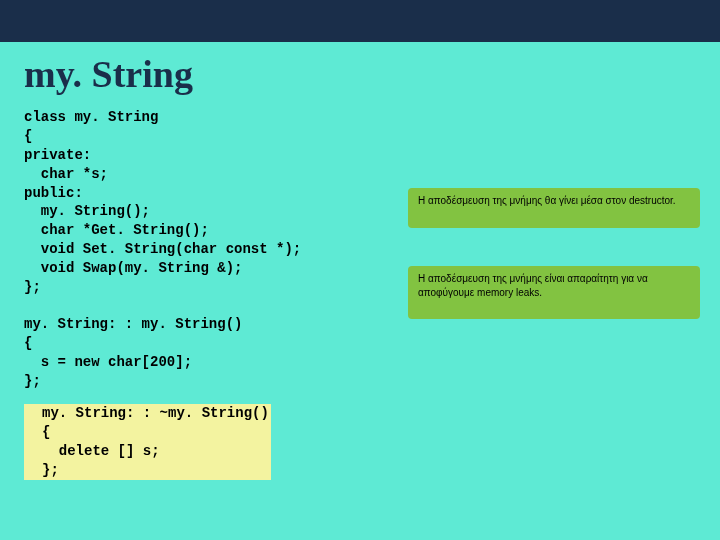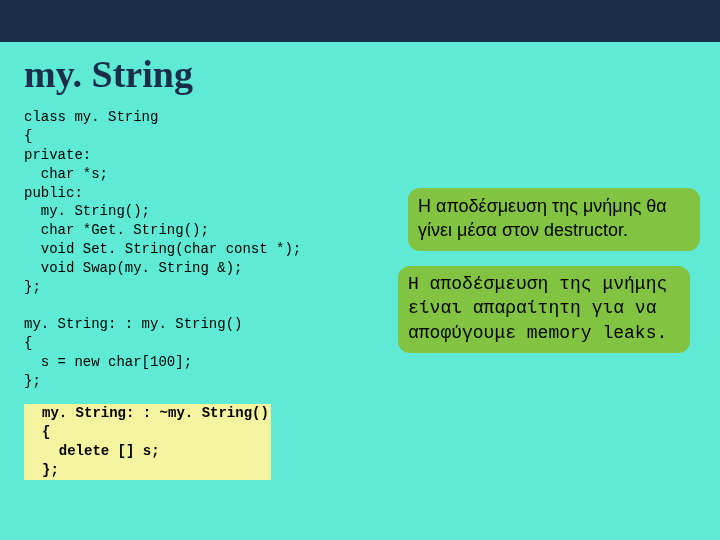--- a/index.html
+++ b/index.html
@@ -10,42 +10,42 @@
     font-family: Georgia, "Times New Roman", serif;
     font-size: 38px;
     font-weight: bold;
     color: #1a2e4a;
     margin: 10px 0 12px 24px;
   }
   .content { position: relative; }
   .code {
     font-family: "Courier New", monospace;
     font-size: 14px;
-    font-weight: normal;
+    font-weight: bold;
     color: #000;
     line-height: 1.35;
     white-space: pre;
     margin-left: 24px;
   }
   .code .hl {
     background: #f3f3a0;
     display: inline-block;
   }
   .note {
     position: absolute;
     background: #82c341;
     color: #000;
-    font-size: 18px;
+    font-size: 10px;
     line-height: 1.35;
-    padding: 6px 10px 8px 10px;
+    padding: 6px 10px 20px 10px;
     width: 292px;
-    border-radius: 12px;
+    border-radius: 4px;
   }
   .note1 { top: 80px; left: 408px; }
-  .note2 { top: 158px; left: 398px; font-family: Liberation Mono, monospace; }
+  .note2 { top: 158px; left: 408px; }
   .codehl {
     font-family: "Courier New", monospace;
     font-size: 14px;
     font-weight: bold;
     color: #000;
     line-height: 1.35;
     white-space: pre;
     background: #f3f3a0;
     display: inline-block;
     margin-left: 24px;
@@ -71,21 +71,21 @@
     <div class="code">  char *Get. String();
   void Set. String(char const *);
   void Swap(my. String &amp;);
 };</div>
 
     <div class="note note1">Η αποδέσμευση της μνήμης θα γίνει μέσα στον destructor.</div>
     <div class="note note2">Η αποδέσμευση της μνήμης είναι απαραίτητη για να αποφύγουμε memory leaks.</div>
 
     <div class="code" style="margin-top:18px">my. String: : my. String()
 {
-  s = new char[100];
+  s = new char[200];
 };</div>
 
     <div class="codehl">my. String: : ~my. String()
 {
   delete [] s;
 };</div>
 
   </div>
 </div>
 

